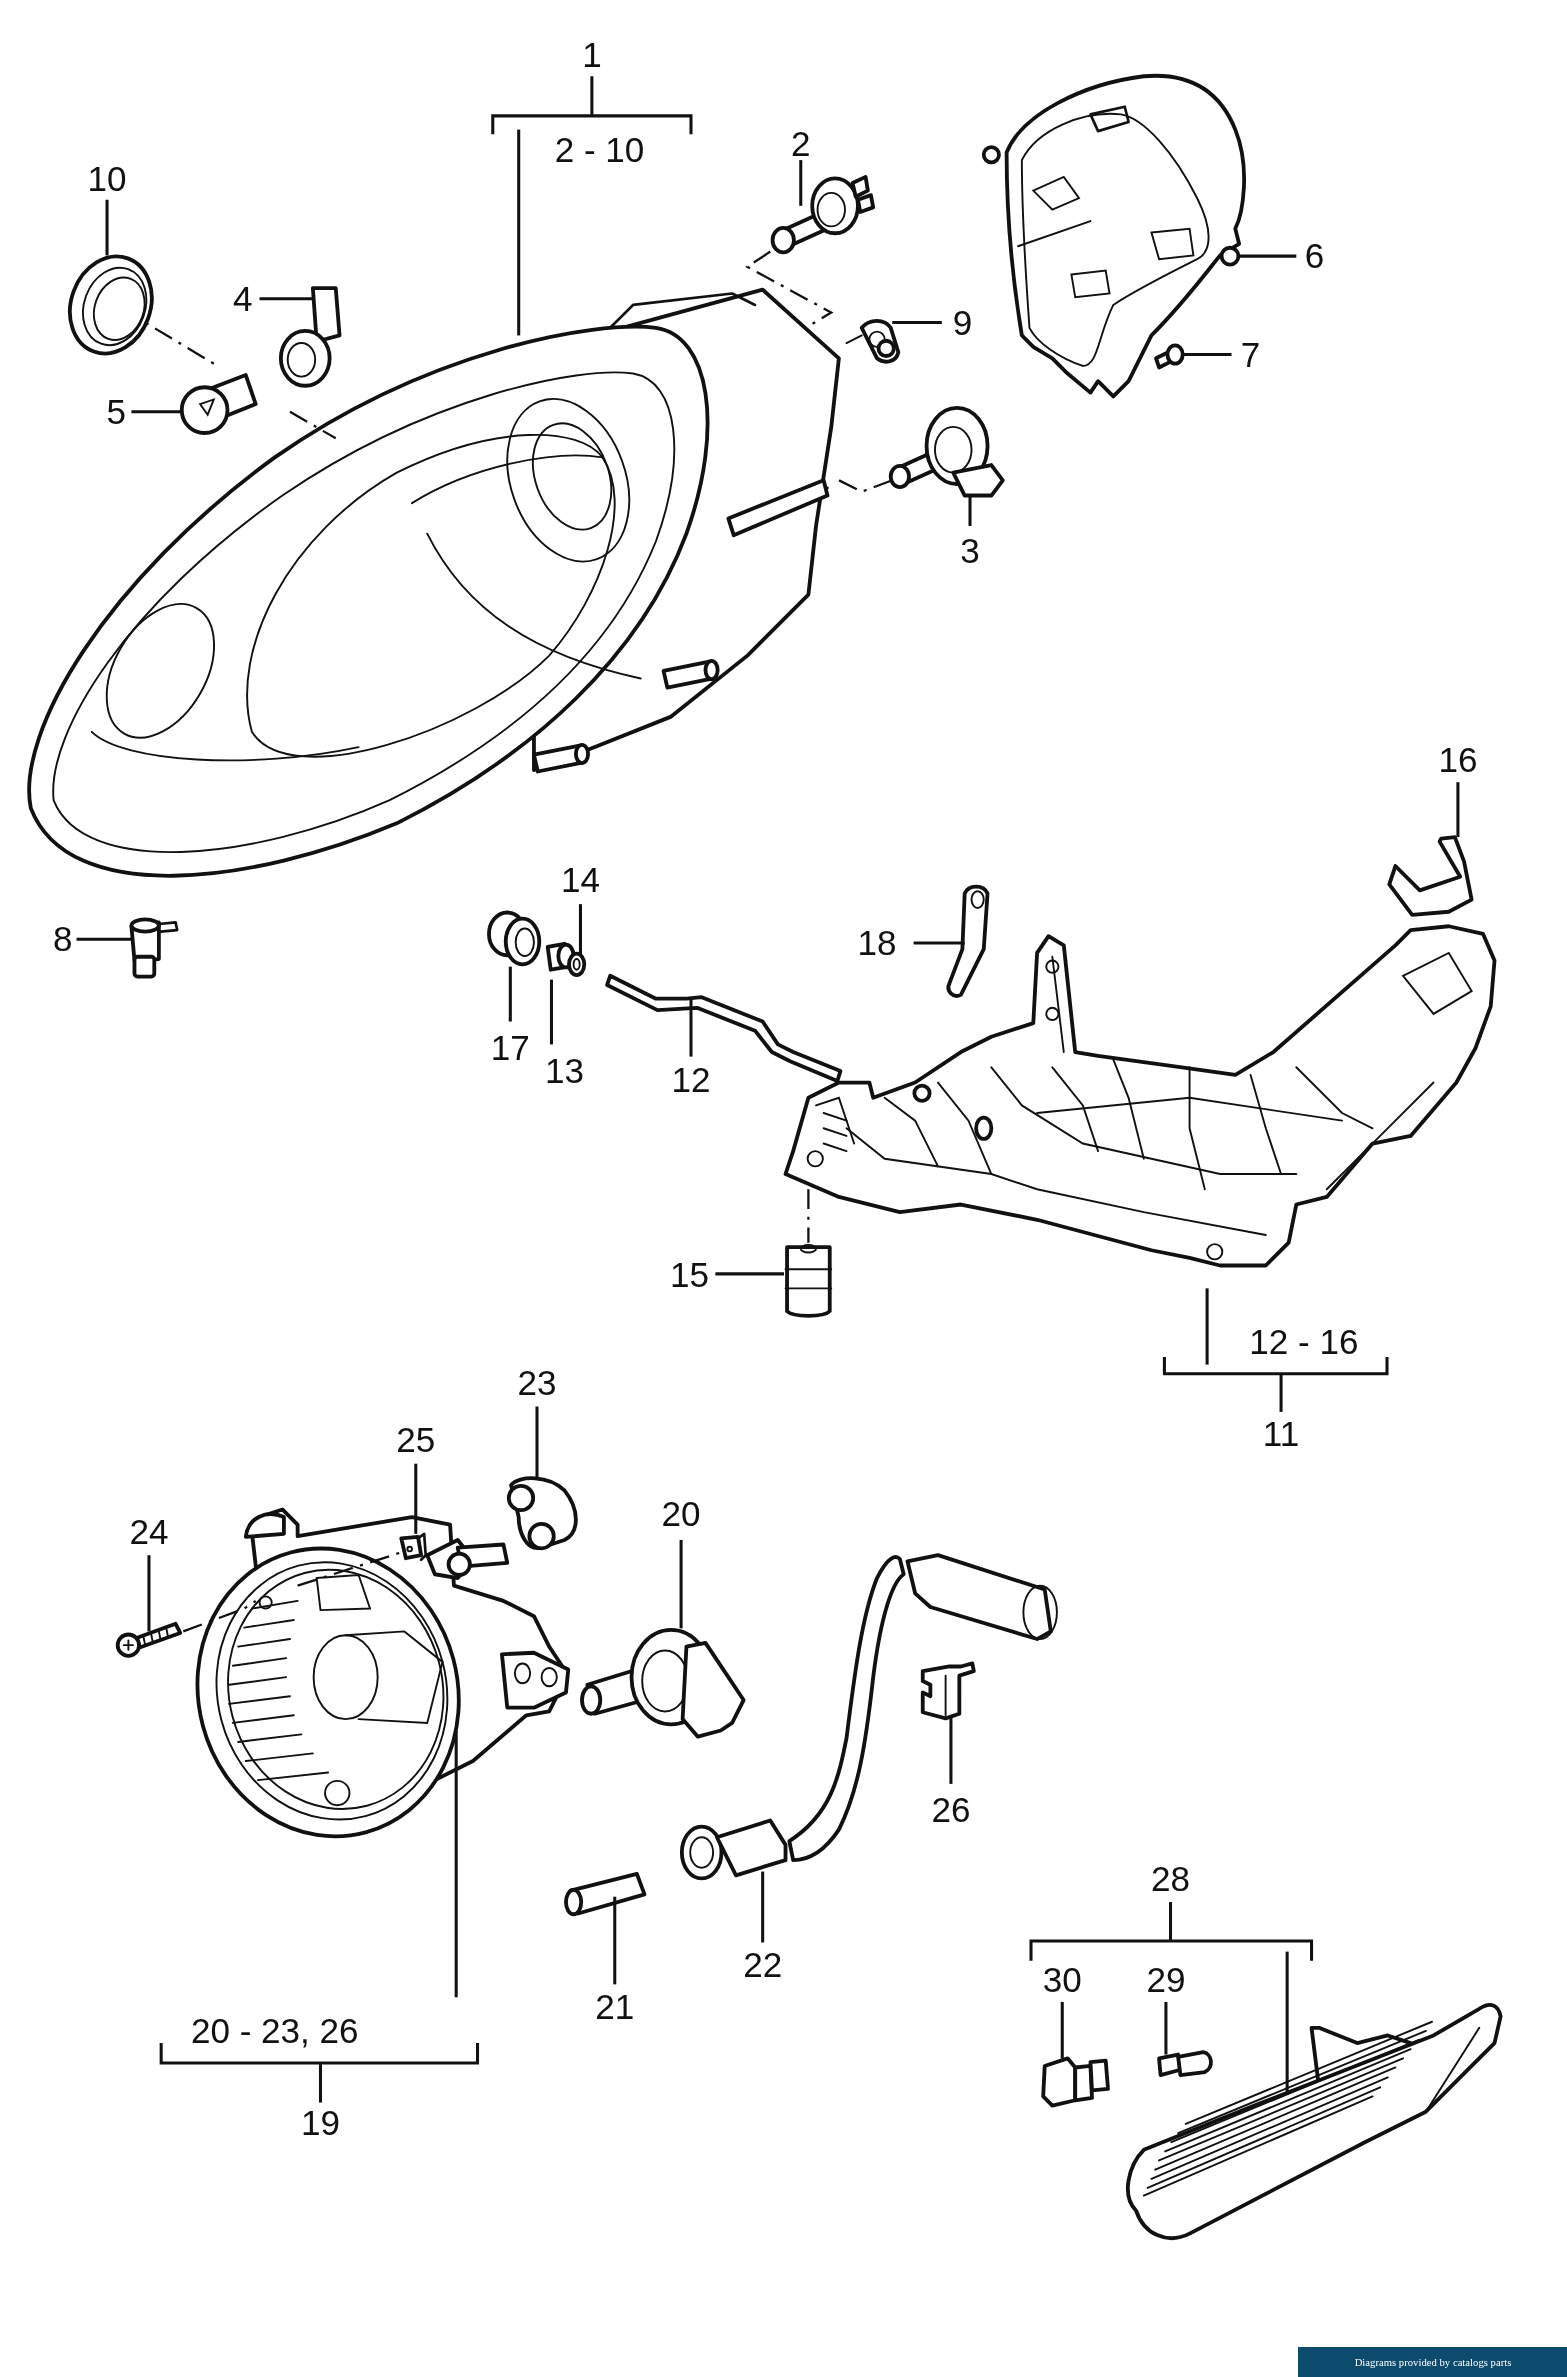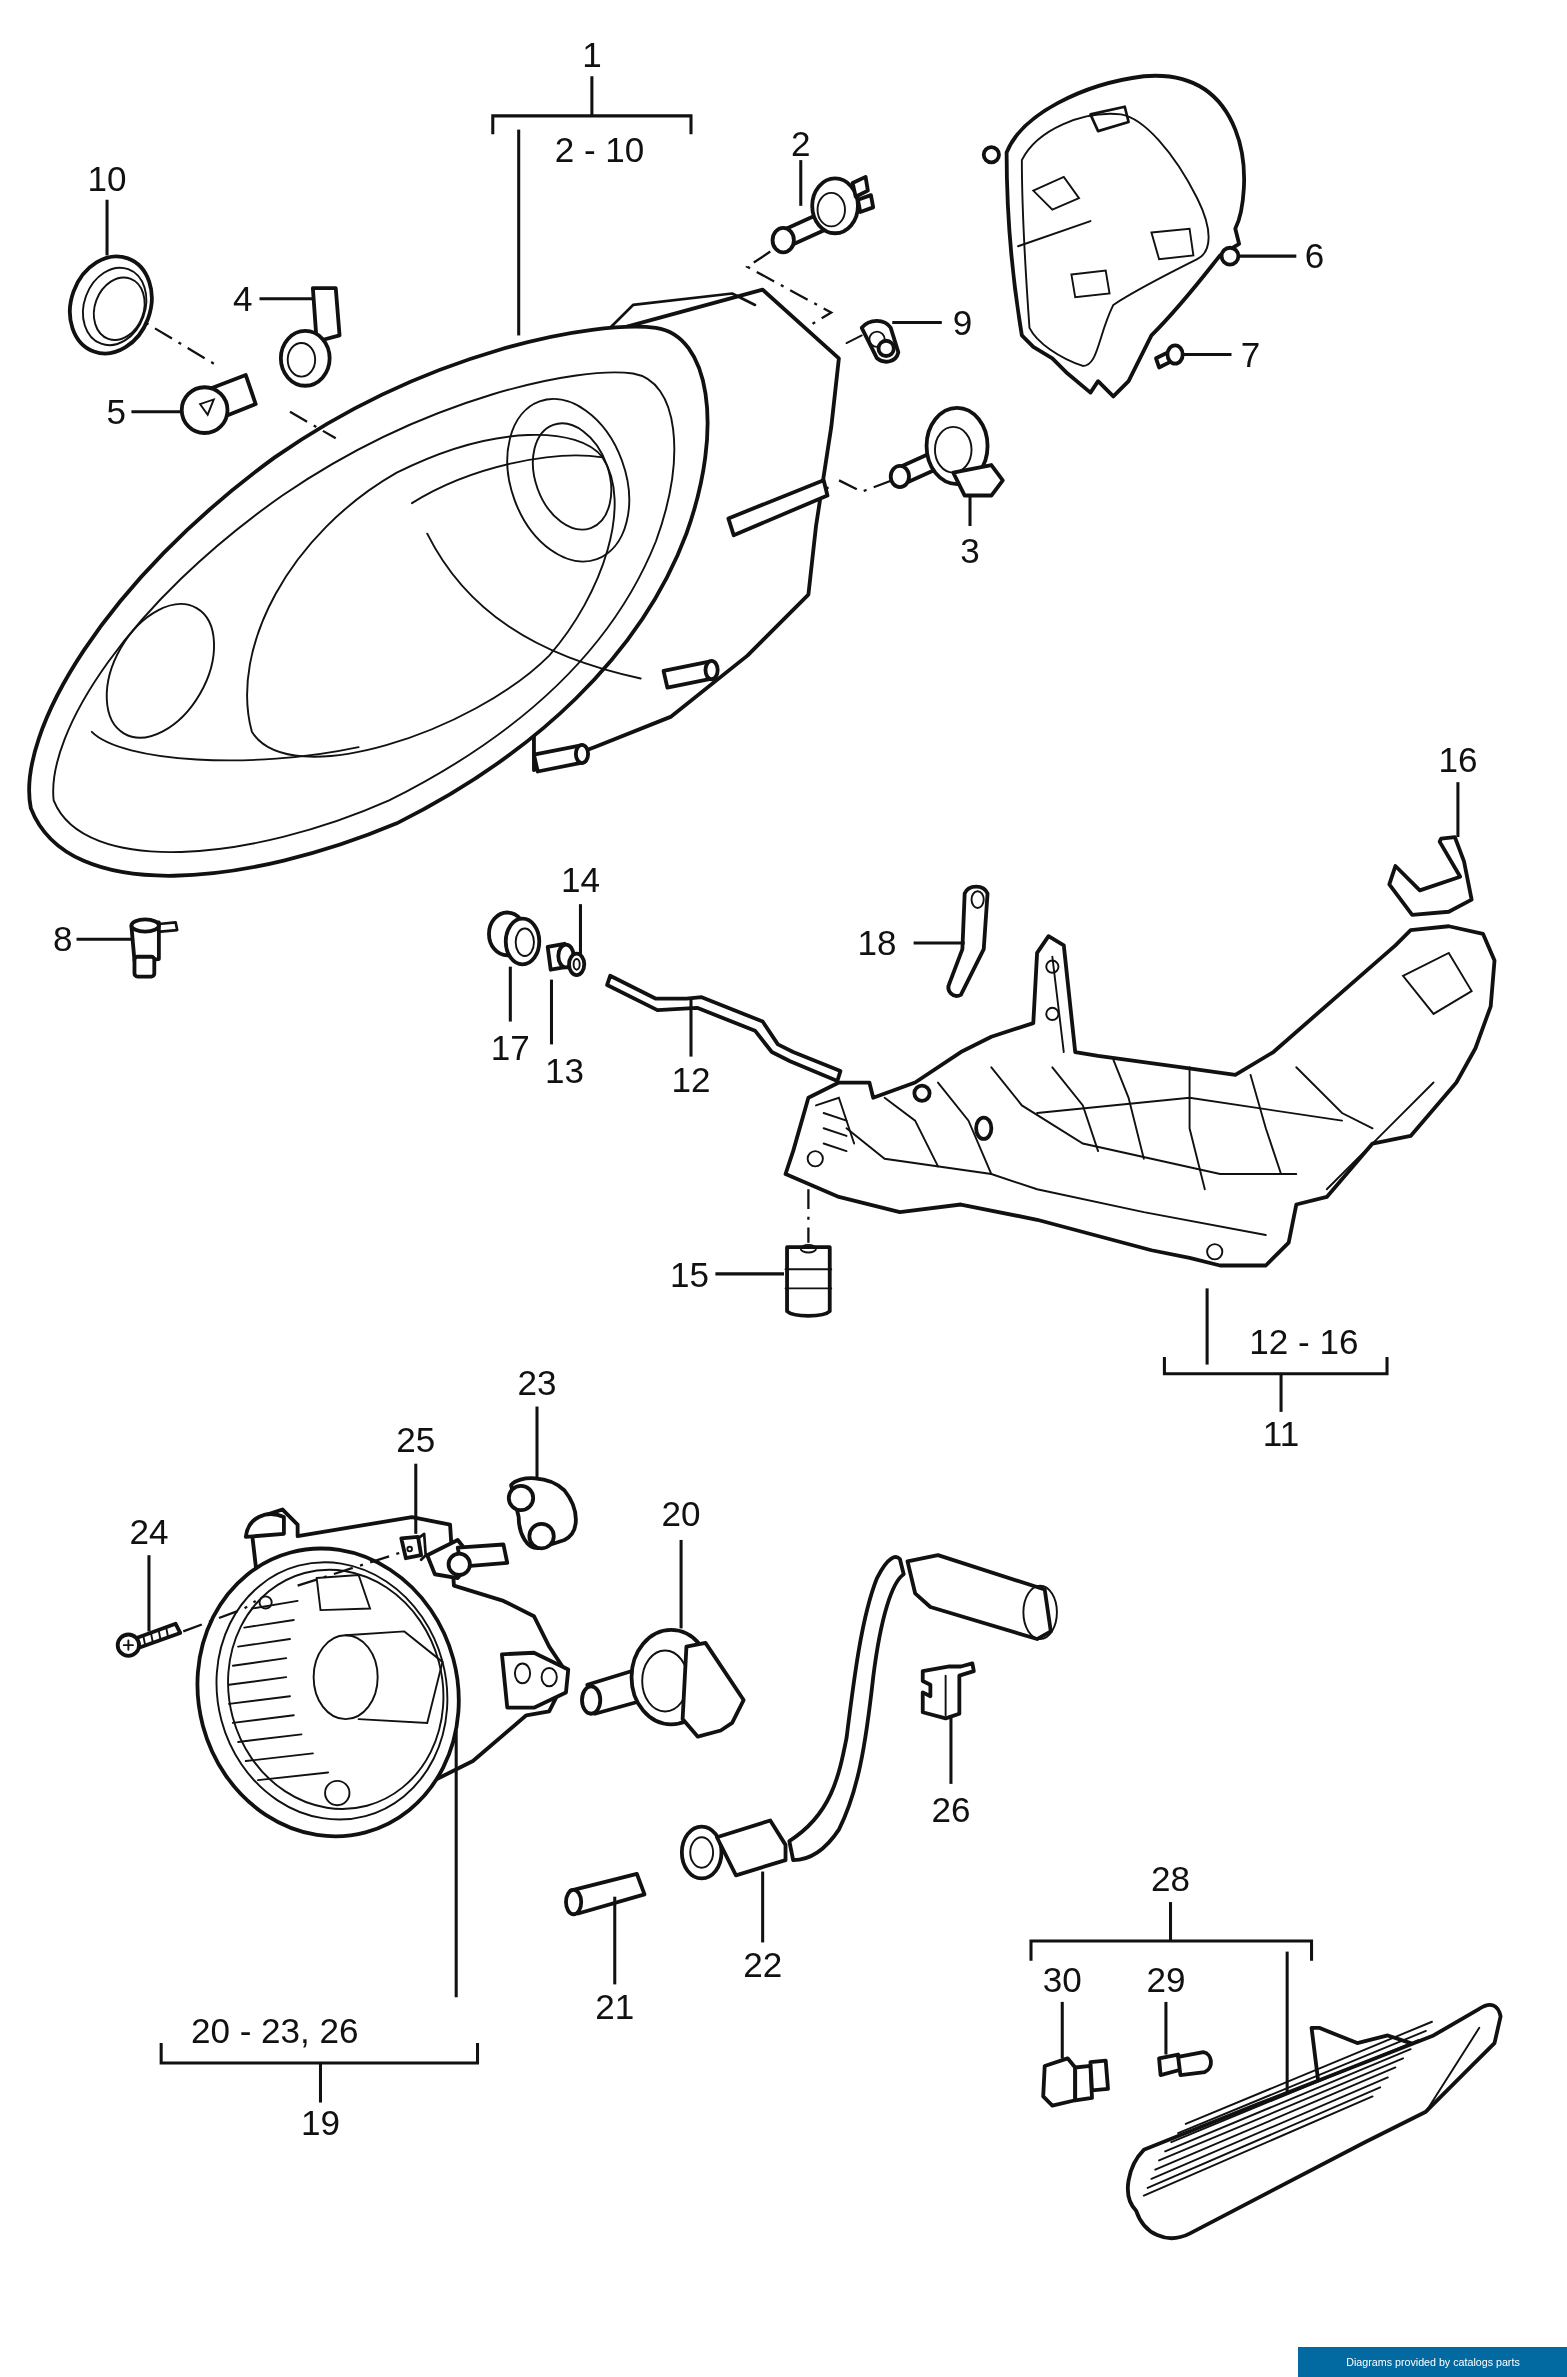--- a/index.html
+++ b/index.html
@@ -6,22 +6,22 @@
   body { width: 1568px; height: 2377px; position: relative; overflow: hidden; }
   #diagram { position: absolute; left: 0; top: 0; width: 1568px; height: 2377px; }
   svg text { font-family: "Liberation Sans", sans-serif; font-size: 46px; fill: #111111; }
   .part { fill: #ffffff; stroke: #111111; stroke-width: 5; stroke-linejoin: round; stroke-linecap: round; }
   .thin { fill: none; stroke: #111111; stroke-width: 2.5; stroke-linecap: round; }
   .detail { fill: none; stroke: #111111; stroke-width: 3.5; stroke-linecap: round; stroke-linejoin: round; }
   .leader { fill: none; stroke: #111111; stroke-width: 4; }
   .dash { fill: none; stroke: #111111; stroke-width: 3; stroke-dasharray: 26 10 4 10; }
   #watermark {
     position: absolute; right: 0; bottom: 0; width: 270px; height: 30.5px;
-    background: #0369a1; color: #ffffff;
-    font-family: Liberation Sans, sans-serif; font-size: 10.7px;
+    background: #0c4a6e; color: #ffffff;
+    font-family: Liberation Serif, serif; font-size: 10.7px;
     display: flex; align-items: center; justify-content: center;
   }
 </style>
 </head>
 <body>
 
 <svg id="diagram" width="1568" height="2377" viewBox="0 0 2056 3118" xmlns="http://www.w3.org/2000/svg">
 
   <g>
 

